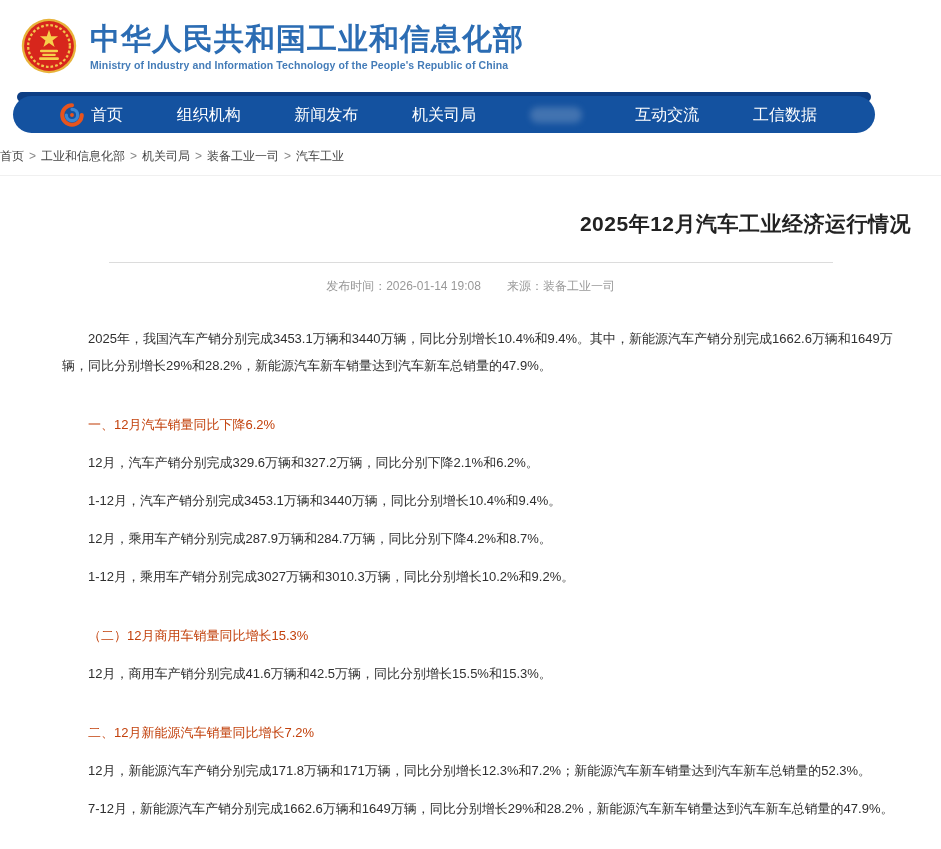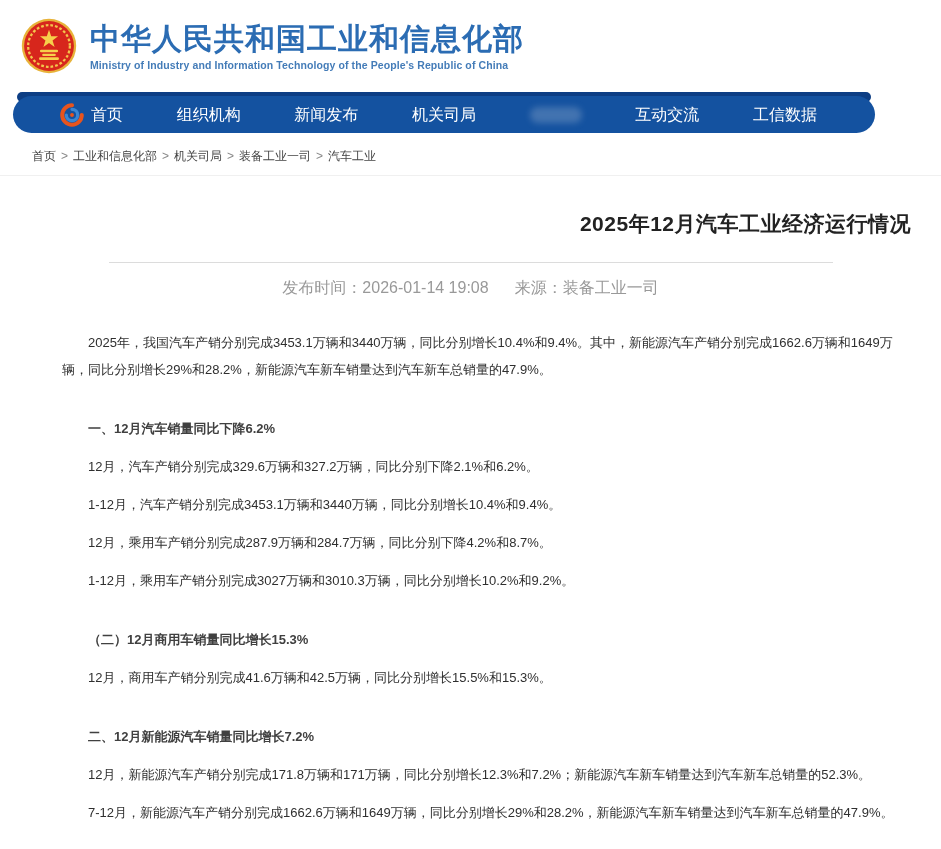--- a/index.html
+++ b/index.html
@@ -45,43 +45,43 @@
     color: #ffffff; font-size: 16px; cursor: pointer; white-space: nowrap;
     line-height: 37px;
   }
   .nav-item-smudge {
     width: 52px; height: 16px; border-radius: 8px;
     background: rgba(185, 200, 220, 0.28); filter: blur(3px);
   }
 
   
   .breadcrumb {
-    padding: 15px 0 10px 32px; font-size: 12px; color: #444;
+    padding: 15px 0 10px 0; font-size: 12px; color: #444;
   }
   .breadcrumb a { color: #444; text-decoration: none; cursor: pointer; }
   .crumb-sep { color: #888; margin: 0 5px; }
 
   
   .article { border-top: 1px solid #f0f0f0; }
   .article-title {
     text-align: right; font-size: 21px; font-weight: bold; color: #222;
     margin: 34px 30px 24px; letter-spacing: 0.5px;
     font-family: "Liberation Sans", "DejaVu Sans", sans-serif;
   }
   .title-hr { width: 724px; margin: 0 auto; border: 0; border-top: 1px solid #dcdcdc; }
   .article-meta {
-    text-align: center; color: #999; font-size: 16px; margin: 15px 0 26px;
+    text-align: center; color: #999; font-size: 12px; margin: 15px 0 26px;
   }
   .meta-gap { display: inline-block; width: 26px; }
 
   .article-body {
     padding: 4px 36px 20px 62px; font-size: 13px; color: #2f2f2f;
   }
   .block { text-indent: 2em; line-height: 27px; margin-bottom: 11px; }
-  .block.heading { font-weight: bold; color: #404040; margin-top: 32px; }
+  .block.heading { font-weight: normal; color: #c2410c; margin-top: 32px; }
 </style>
 </head>
 <body>
 
 <header class="site-header">
   <span class="emblem">
     <svg viewBox="0 0 64 64" width="58" height="58">
       <circle cx="32" cy="32" r="30" fill="#e8b33a"></circle>
       <circle cx="32" cy="32" r="27.5" fill="#d7261c"></circle>
       <circle cx="32" cy="32" r="23" fill="none" stroke="#f3c54b" stroke-width="2.5" stroke-dasharray="3 2.2"></circle>

